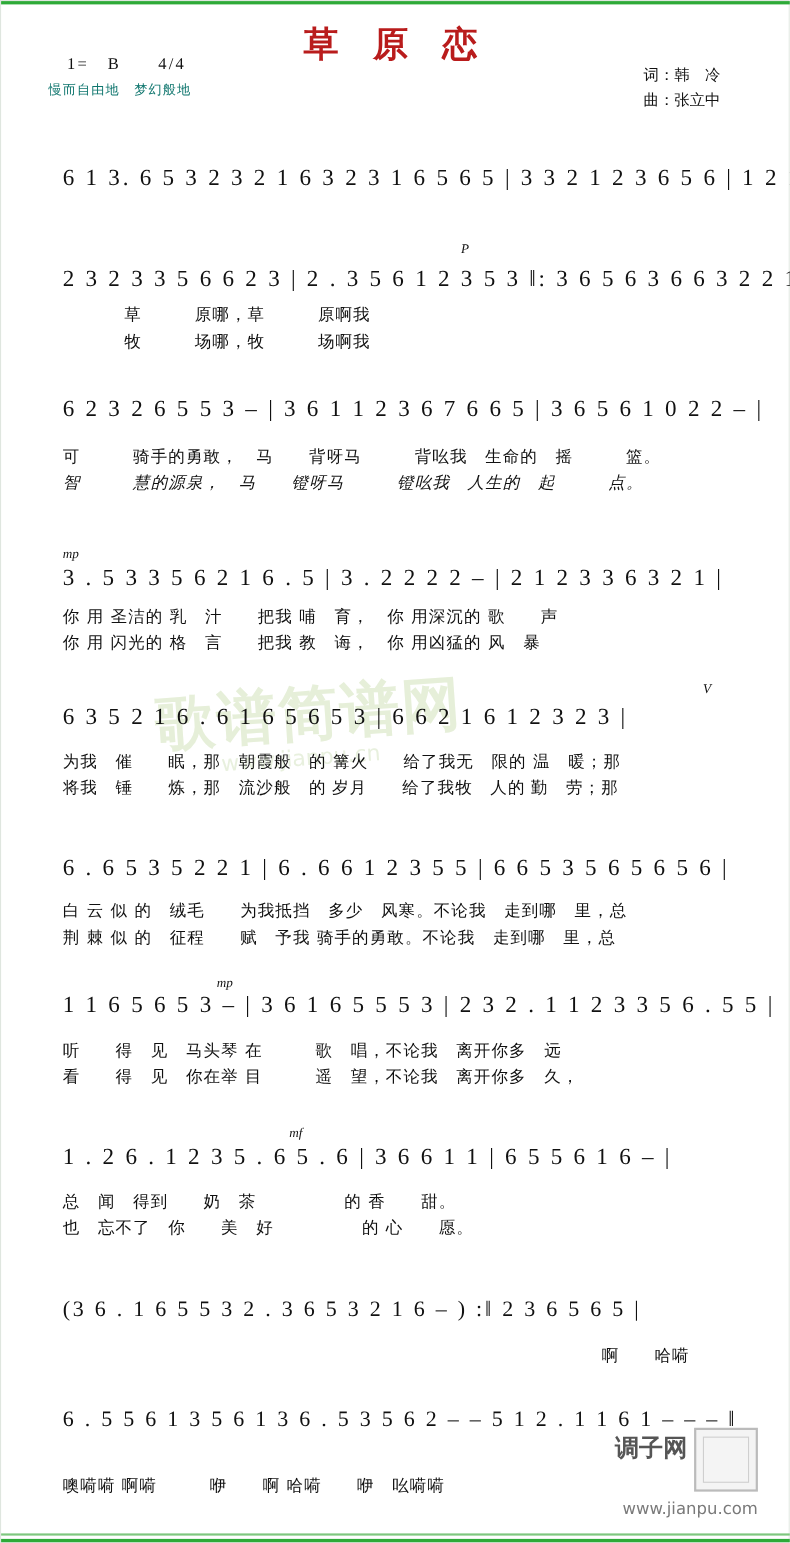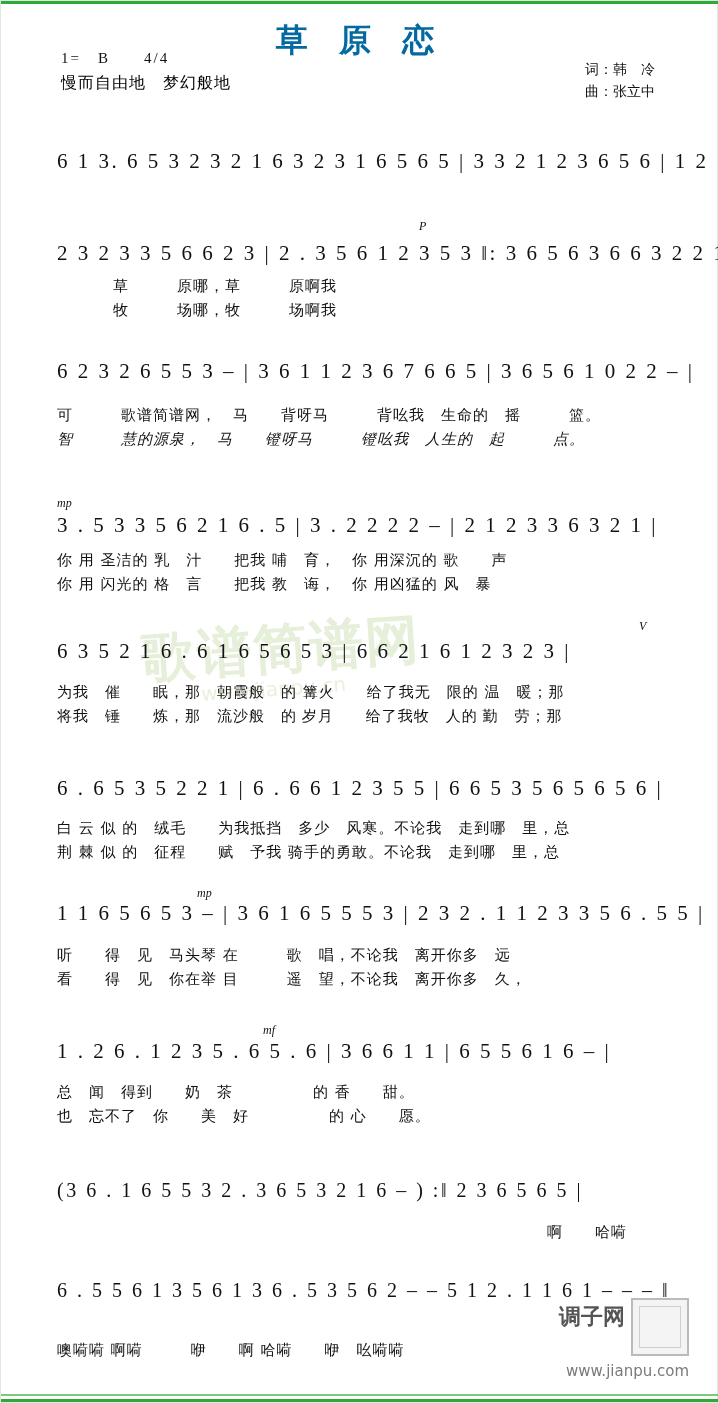--- a/index.html
+++ b/index.html
@@ -30,37 +30,37 @@
     position:absolute; left:0; bottom:6px; width:718px; height:2px; background:#7ec77f;
   }
 
   .title {
     position: absolute;
     left: 0; top: 18px; width: 718px;
     text-align: center;
     font-size: 32px;
     font-weight: bold;
     letter-spacing: 10px;
-    color: #0369a1;
+    color: #b91c1c;
     font-family: "DejaVu Sans", sans-serif;
   }
 
   .keysig {
     position: absolute;
     left: 60px; top: 48px;
     font-size: 15px;
     color: #111;
     letter-spacing: 2px;
     font-family: "Liberation Serif", serif;
   }
   .tempo {
     position: absolute;
-    left: 60px; top: 72px;
-    font-size: 16px;
-    color: #000000;
+    left: 43px; top: 72px;
+    font-size: 12px;
+    color: #0f766e;
     letter-spacing: 1px;
   }
   .credits {
     position: absolute;
     right: 62px; top: 58px;
     font-size: 14px;
     line-height: 22px;
     color: #111;
     text-align: left;
   }
@@ -171,21 +171,21 @@
   <div class="wm-sub">www.jianpu.cn</div>
 
   <div class="staff-line notes" style="top:148px;">6 1  3.  6 5 3 2 3 2 1 6  3 2 3 1 6 5 6 5 | 3 3 2  1 2  3 6 5   6  | 1 2 1  3   3 6 . 1  6 5  5 3 |</div>
 
   <div class="dyn" style="left:418px; top:218px;">P</div>
   <div class="staff-line notes" style="top:240px;">2 3  2 3  3 5 6   6 2 3 | 2 . 3 5   6 1 2 3   5 3   ‖: 3 6 5   6 3 6   6 3 2   2 1 6 |</div>
   <div class="lyric lyric-indent" style="top:276px;">草　　　原哪，草　　　原啊我</div>
   <div class="lyric lyric-indent" style="top:300px;">牧　　　场哪，牧　　　场啊我</div>
 
   <div class="staff-line notes" style="top:358px;">6 2 3   2 6 5   5 3 – | 3 6 1   1 2   3 6 7   6 6 5  | 3 6   5 6   1 0 2   2 – |</div>
-  <div class="lyric" style="top:405px;">可　　　歌谱简谱网，　马　　背呀马　　　背吆我　生命的　摇　　　篮。</div>
+  <div class="lyric" style="top:405px;">可　　　骑手的勇敢，　马　　背呀马　　　背吆我　生命的　摇　　　篮。</div>
   <div class="lyric" style="top:429px;font-style:italic;">智　　　慧的源泉，　马　　镫呀马　　　镫吆我　人生的　起　　　点。</div>
 
   <div class="dyn" style="left:56px; top:495px;">mp</div>
   <div class="staff-line notes" style="top:512px;">3 . 5  3 3 5   6 2 1  6 . 5  | 3 . 2   2 2 2 – | 2 1 2  3 3 6  3 2 1 |</div>
   <div class="lyric" style="top:550px;">你 用 圣洁的 乳　汁　　把我 哺　育，　你 用深沉的 歌　　声</div>
   <div class="lyric" style="top:574px;">你 用 闪光的 格　言　　把我 教　诲，　你 用凶猛的 风　暴</div>
 
   <div class="dyn" style="left:638px; top:618px;">V</div>
   <div class="staff-line notes" style="top:638px;">6 3  5 2 1   6 . 6  1 6 5 6 5 3 | 6 6 2  1 6 1 2 3  2 3 |</div>
   <div class="lyric" style="top:682px;">为我　催　　眠，那　朝霞般　的 篝火　　给了我无　限的 温　暖；那</div>

